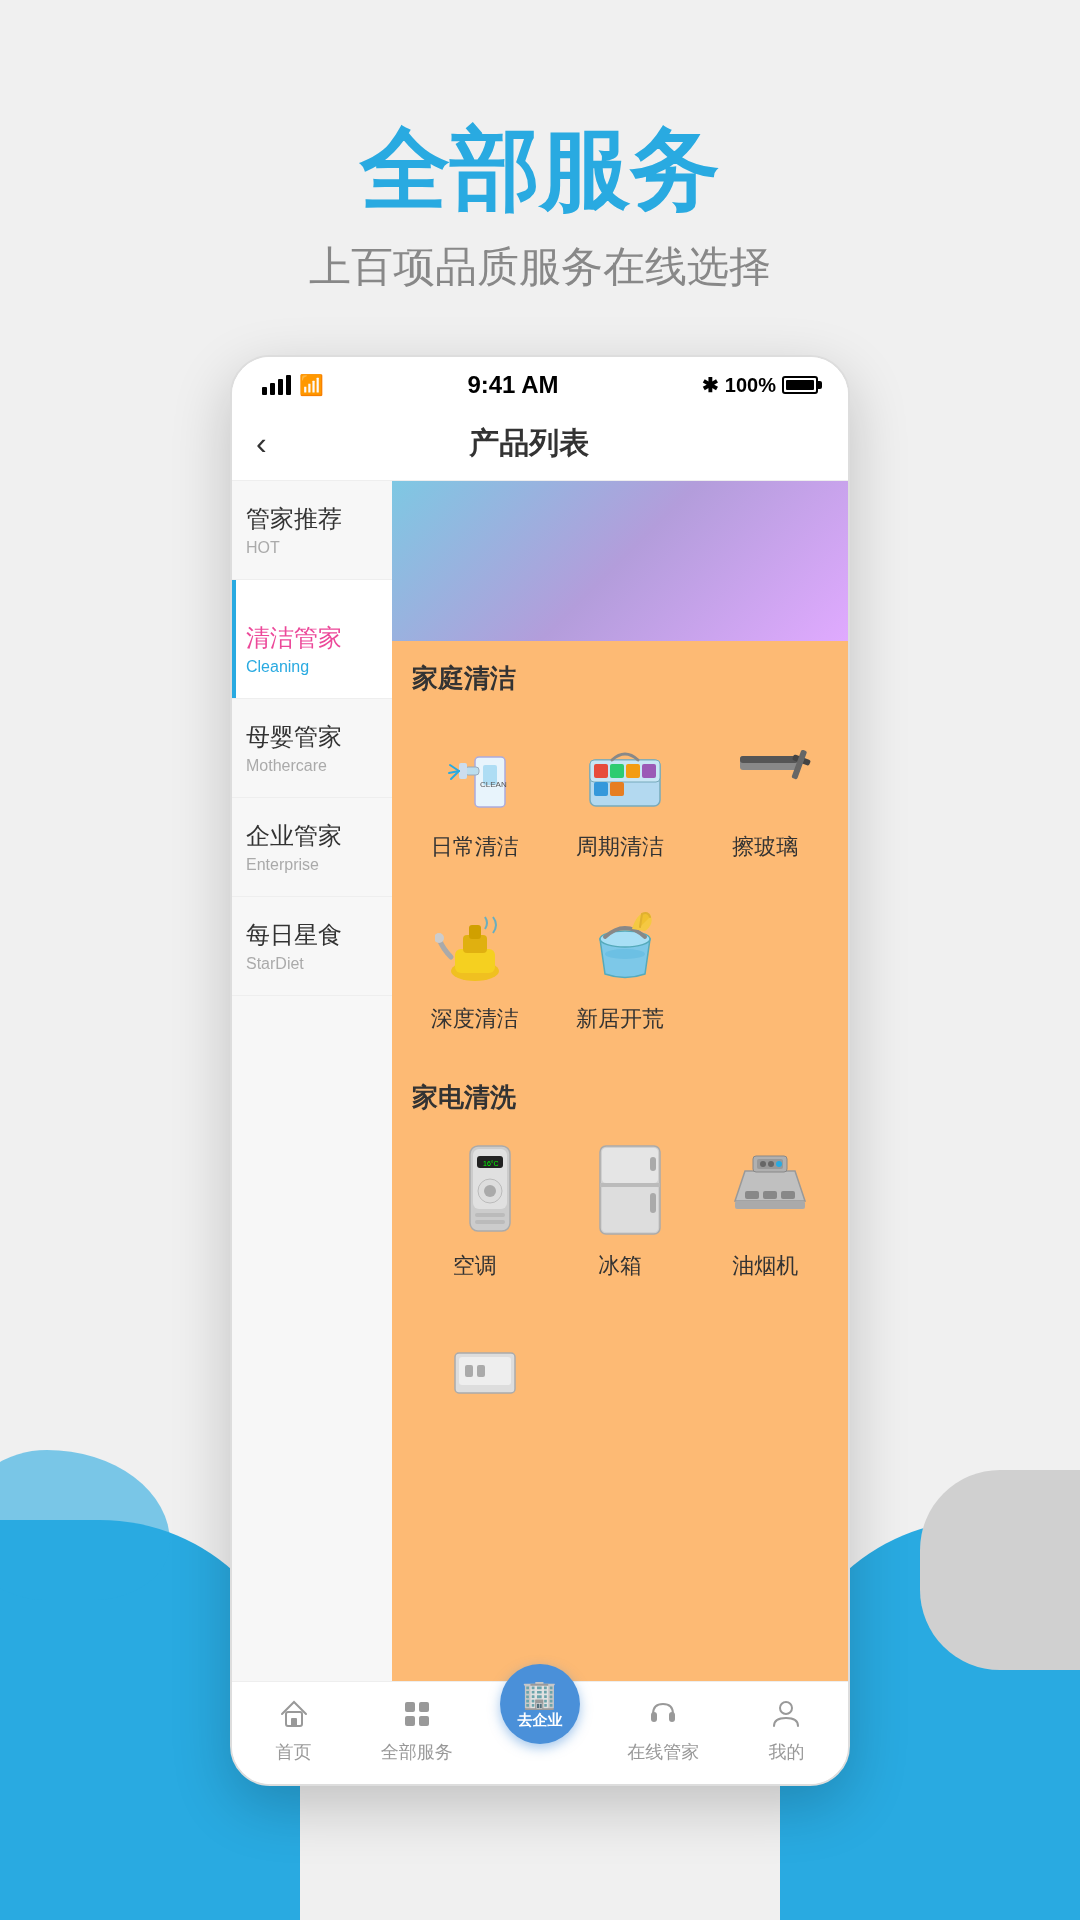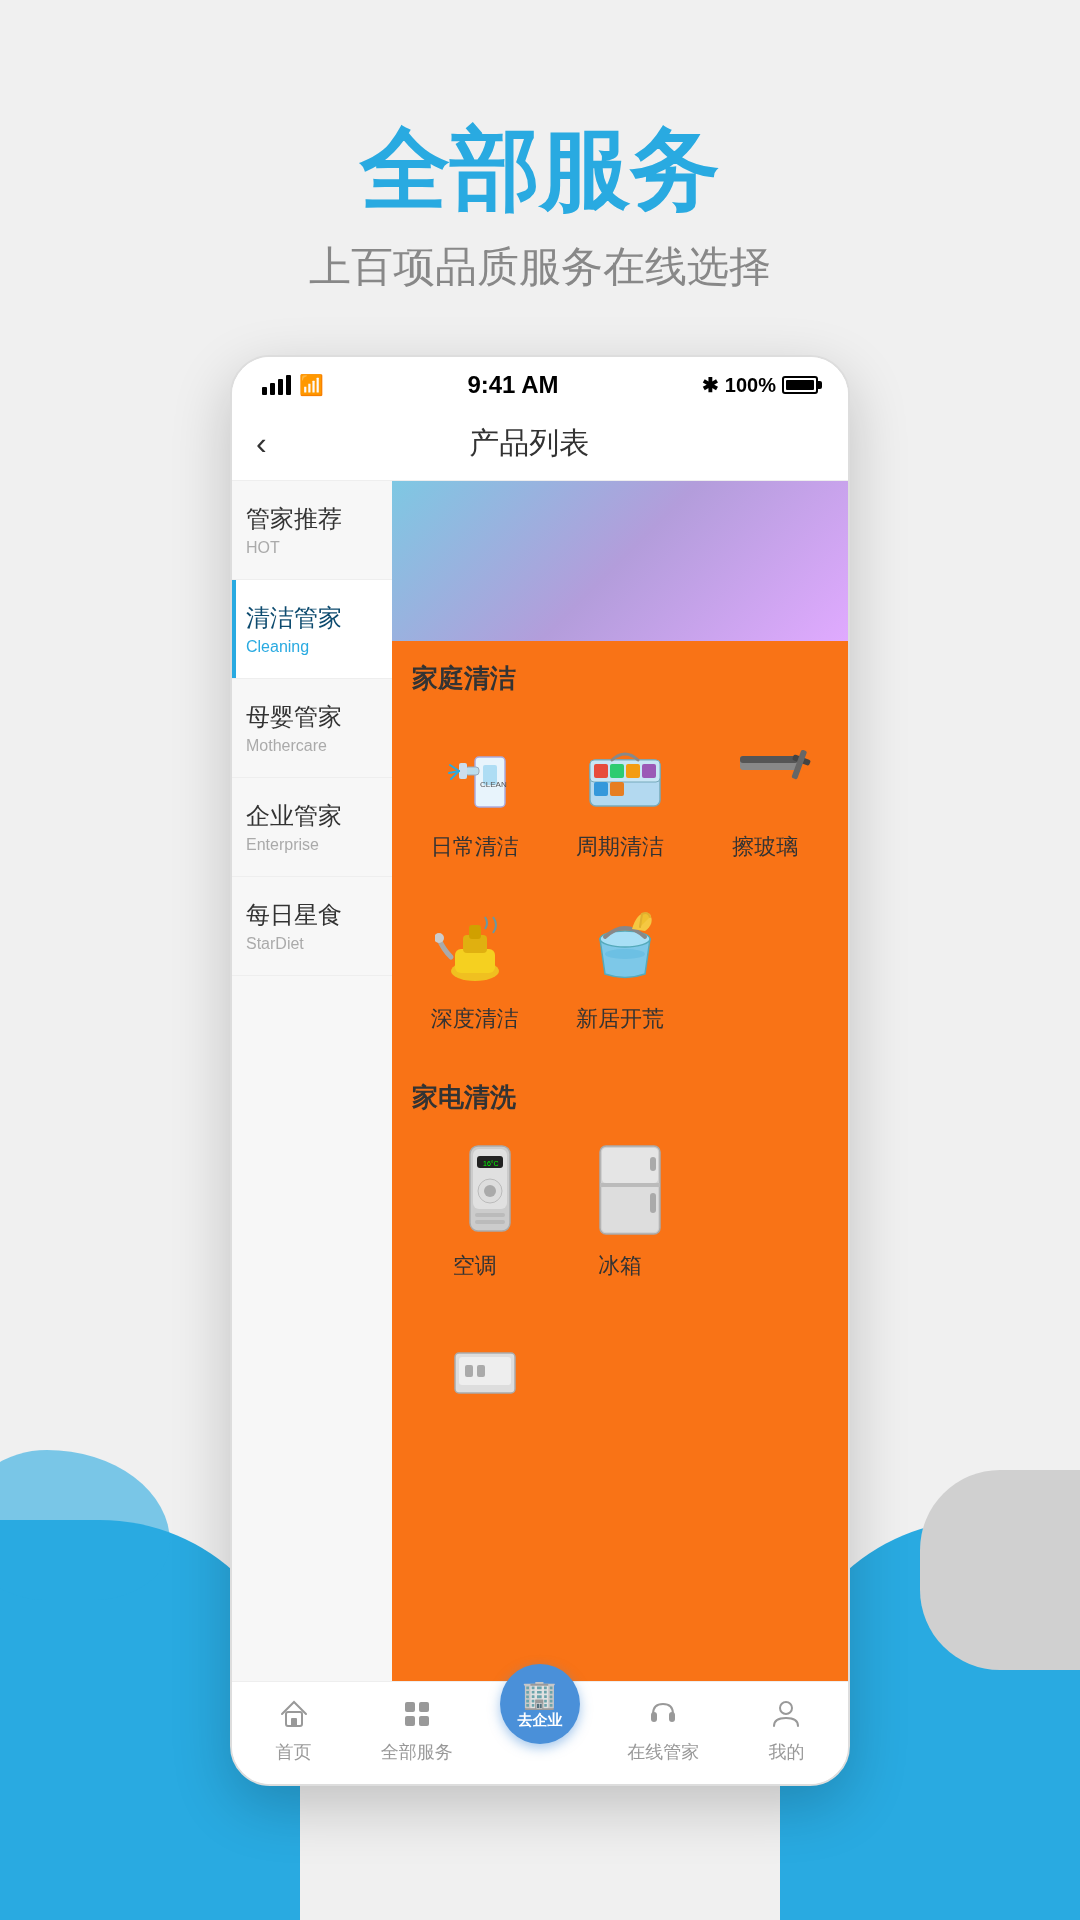--- a/index.html
+++ b/index.html
@@ -148,21 +148,21 @@
     }
     .back-btn {
       font-size: 32px;
       color: #333;
       cursor: pointer;
     }
     .nav-title {
       flex: 1;
       text-align: center;
       font-size: 30px;
-      font-weight: 400;
+      font-weight: 700;
       color: #333;
       margin-right: 32px;
     }
 
     
     .content-area {
       display: flex;
       background: #f7f7f7;
       min-height: 1200px;
     }
@@ -188,35 +188,36 @@
       left: 0; top: 0; bottom: 0;
       width: 4px;
       background: #29aae1;
     }
     .sidebar-item-cn {
       font-size: 24px;
       color: #333;
       font-weight: 500;
     }
     .sidebar-item.active .sidebar-item-cn {
-      color: #0c4a6e;
+      color: #ec4899;
+      margin-top: 20px;
     }
     .sidebar-item-en {
       font-size: 16px;
       color: #aaa;
       margin-top: 4px;
     }
     .sidebar-item.active .sidebar-item-en {
       color: #29aae1;
     }
 
     
     .main-content {
       flex: 1;
-      background: #f97316;
+      background: #fdba74;
       overflow: hidden;
     }
 
     
     .banner {
       width: 100%;
       height: 160px;
       background: linear-gradient(135deg, #7ec8e3, #b39ddb, #e0aaff);
       border-radius: 0;
     }
@@ -494,20 +495,40 @@
 
                 <rect x="10" y="42" width="60" height="4" fill="#bbb"></rect>
 
                 <rect x="60" y="16" width="6" height="14" rx="3" fill="#aaa"></rect>
                 <rect x="60" y="52" width="6" height="20" rx="3" fill="#aaa"></rect>
               </svg>
             </div>
             <div class="item-label">冰箱</div>
           </div>
 
+          <div class="grid-item">
+            <div class="item-icon">
+              <svg width="90" height="90" viewBox="0 0 90 90">
+
+                <path d="M10 55 L20 25 L70 25 L80 55 Z" fill="#c0c0c0" stroke="#999" stroke-width="1.5"></path>
+                <rect x="28" y="10" width="34" height="16" rx="3" fill="#b0b0b0" stroke="#888" stroke-width="1"></rect>
+                <rect x="10" y="55" width="70" height="8" rx="2" fill="#aaa"></rect>
+
+                <rect x="20" y="45" width="14" height="8" rx="2" fill="#888"></rect>
+                <rect x="38" y="45" width="14" height="8" rx="2" fill="#888"></rect>
+                <rect x="56" y="45" width="14" height="8" rx="2" fill="#888"></rect>
+
+                <rect x="32" y="13" width="26" height="10" rx="2" fill="#999"></rect>
+                <circle cx="38" cy="18" r="3" fill="#666"></circle>
+                <circle cx="46" cy="18" r="3" fill="#666"></circle>
+                <circle cx="54" cy="18" r="3" fill="#29aae1"></circle>
+              </svg>
+            </div>
+            <div class="item-label">油烟机</div>
+          </div>
 
         </div>
 
         <div class="items-grid" style="padding-top:0;">
           <div class="grid-item">
             <div class="item-icon">
               <svg width="80" height="60" viewBox="0 0 80 60">
                 <rect x="10" y="10" width="60" height="40" rx="4" fill="#ddd" stroke="#aaa" stroke-width="1.5"></rect>
                 <rect x="14" y="14" width="52" height="28" rx="3" fill="#eee"></rect>
                 <rect x="20" y="22" width="8" height="12" rx="2" fill="#aaa"></rect>

